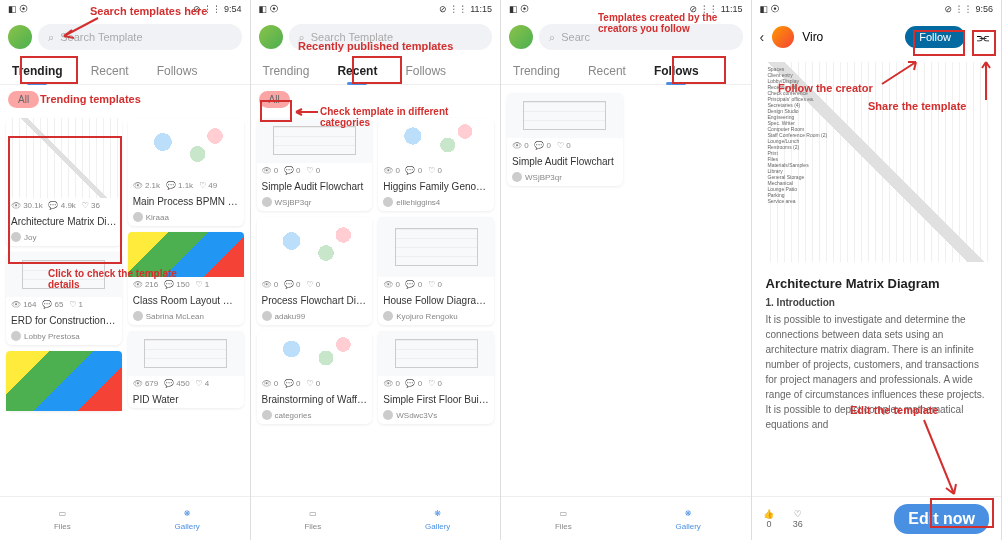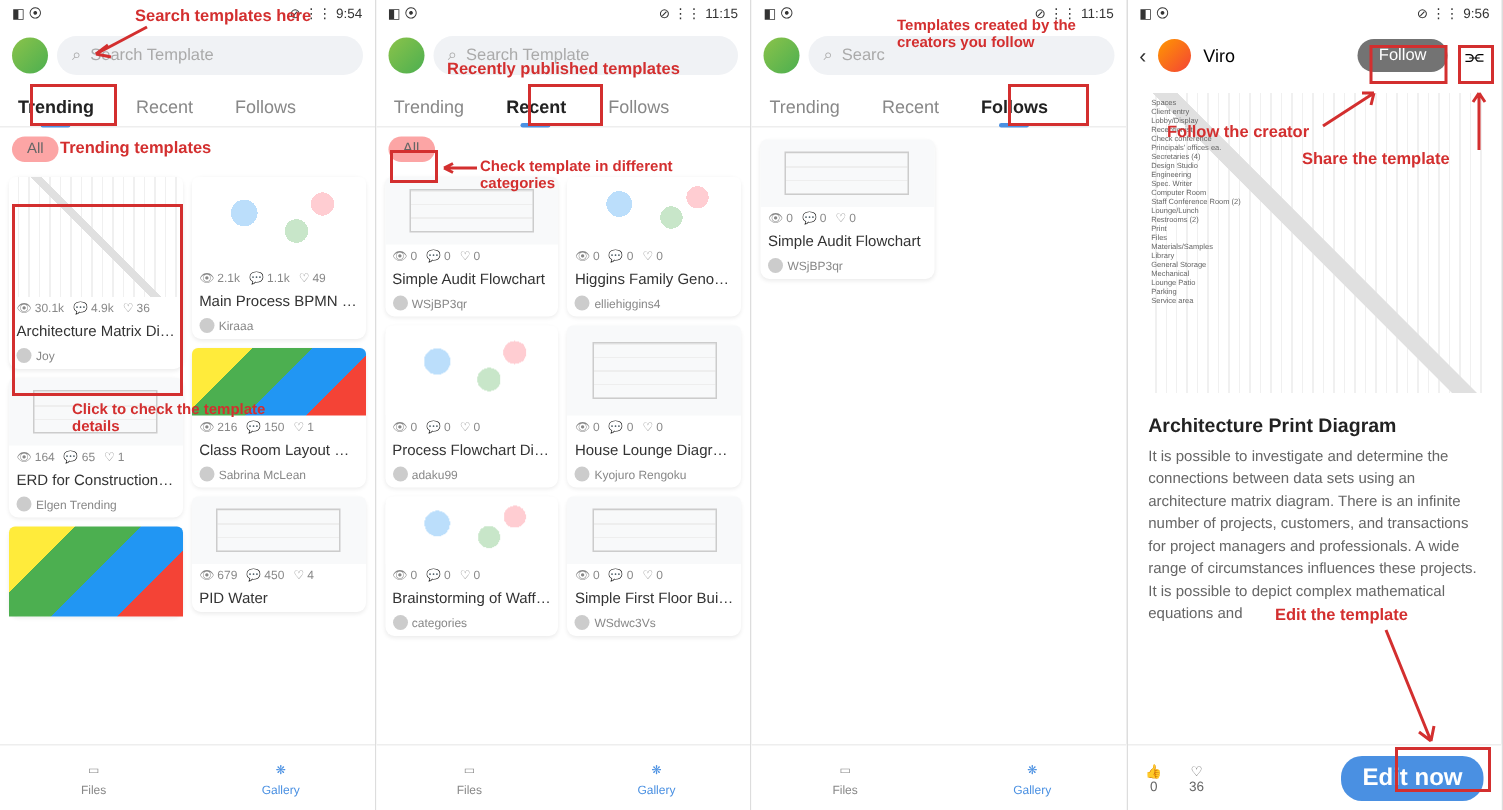--- a/index.html
+++ b/index.html
@@ -31,21 +31,21 @@
 .bottom-nav{height:44px;border-top:1px solid #eee;display:flex;background:#fff}
 .nav-item{flex:1;display:flex;flex-direction:column;align-items:center;justify-content:center;gap:1px;font-size:8px;color:#888}
 .nav-item.active{color:#4a90e2}
 .nav-icon{width:18px;height:14px;display:flex;align-items:center;justify-content:center}
 
 
 .detail-header{display:flex;align-items:center;padding:8px;gap:8px}
 .back-icon{font-size:14px;color:#333}
 .creator-avatar{width:22px;height:22px;border-radius:50%;background:linear-gradient(135deg,#ff9800,#f44336)}
 .creator-name{font-size:12px;flex:1}
-.follow-btn{background:#737373;color:#fff;border:none;border-radius:14px;padding:5px 14px;font-size:11px;font-weight:500}
+.follow-btn{background:#0369a1;color:#fff;border:none;border-radius:14px;padding:5px 14px;font-size:11px;font-weight:500}
 .share-btn{width:20px;height:20px;display:flex;align-items:center;justify-content:center;font-size:14px}
 .detail-img{height:200px;margin:6px 12px;background:#fafafa;position:relative}
 .detail-body{padding:8px 14px;font-size:10px;color:#444;flex:1;overflow:hidden}
 .detail-title{font-size:13px;font-weight:600;margin-bottom:6px;color:#222}
 .detail-sub{font-weight:600;margin-bottom:4px}
 .detail-text{line-height:1.5;color:#666}
 .detail-footer{height:44px;border-top:1px solid #eee;display:flex;align-items:center;padding:0 12px;gap:18px;background:#fff}
 .footer-stat{display:flex;flex-direction:column;align-items:center;font-size:9px;color:#666}
 .edit-btn{margin-left:auto;background:#4a90e2;color:#fff;border:none;border-radius:14px;padding:6px 14px;font-size:16px;font-weight:700}
 
@@ -105,21 +105,21 @@
       <div class="card">
         <div class="thumb short flow-thumb"></div>
         <div class="stats">
             <span class="stat">👁 <span>164</span></span>
             <span class="stat">💬 <span>65</span></span>
             <span class="stat">♡ <span>1</span></span>
           </div>
         <div class="card-title">ERD for Construction …</div>
         <div class="card-author">
             <div class="mini-avatar"></div>
-            <span>Elgen Trending</span>
+            <span>Lobby Prestosa</span>
           </div>
       </div>
       <div class="card">
         <div class="thumb colorful"></div>
       </div>
     </div>
     <div class="column">
       <div class="card">
         <div class="thumb diagram-thumb"></div>
         <div class="stats">
@@ -248,21 +248,21 @@
             <span>elliehiggins4</span>
           </div>
       </div>
       <div class="card">
         <div class="thumb flow-thumb"></div>
         <div class="stats">
             <span class="stat">👁 <span>0</span></span>
             <span class="stat">💬 <span>0</span></span>
             <span class="stat">♡ <span>0</span></span>
           </div>
-        <div class="card-title">House Lounge Diagram…</div>
+        <div class="card-title">House Follow Diagram…</div>
         <div class="card-author">
             <div class="mini-avatar"></div>
             <span>Kyojuro Rengoku</span>
           </div>
       </div>
       <div class="card">
         <div class="thumb short flow-thumb"></div>
         <div class="stats">
             <span class="stat">👁 <span>0</span></span>
             <span class="stat">💬 <span>0</span></span>
@@ -374,21 +374,22 @@
         <div>Materials/Samples</div>
         <div>Library</div>
         <div>General Storage</div>
         <div>Mechanical</div>
         <div>Lounge Patio</div>
         <div>Parking</div>
         <div>Service area</div>
       </div>
   </div>
   <div class="detail-body">
-    <div class="detail-title">Architecture Print Diagram</div>
+    <div class="detail-title">Architecture Matrix Diagram</div>
+    <div class="detail-sub">1. Introduction</div>
     <div class="detail-text">It is possible to investigate and determine the connections between data sets using an architecture matrix diagram. There is an infinite number of projects, customers, and transactions for project managers and professionals. A wide range of circumstances influences these projects. It is possible to depict complex mathematical equations and</div>
   </div>
   <div class="detail-footer">
     <div class="footer-stat">
         <span>👍</span>
         <span>0</span>
       </div>
     <div class="footer-stat">
         <span>♡</span>
         <span>36</span>

